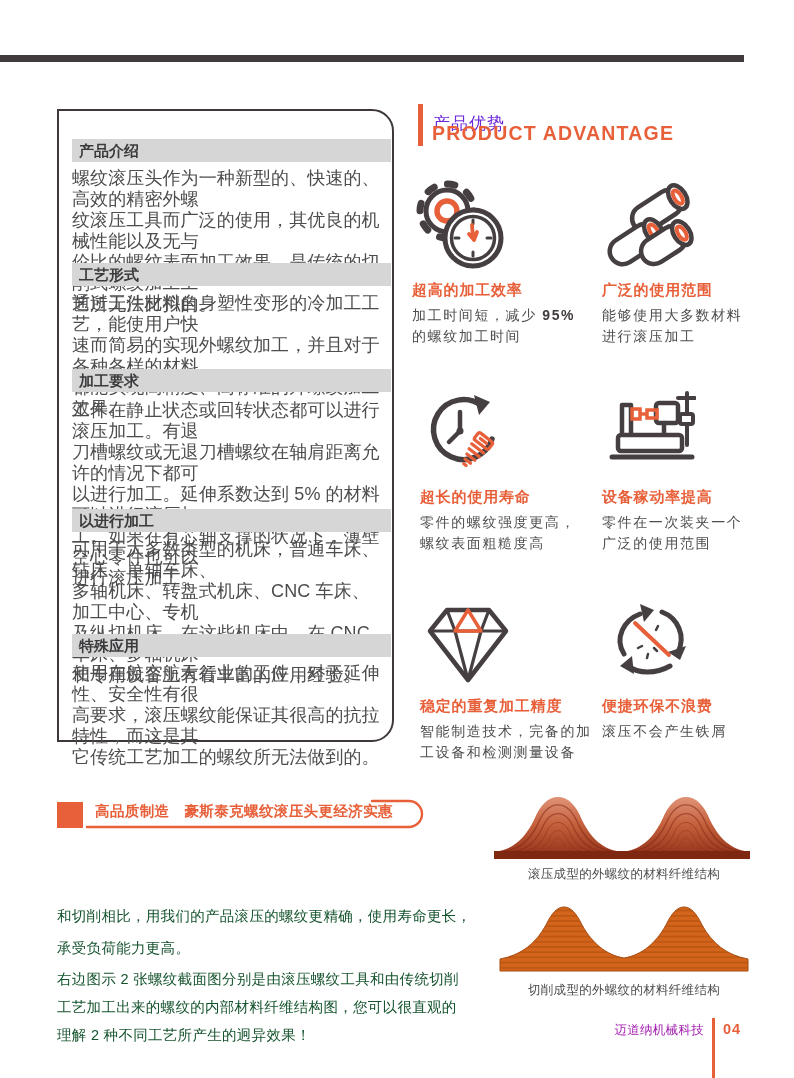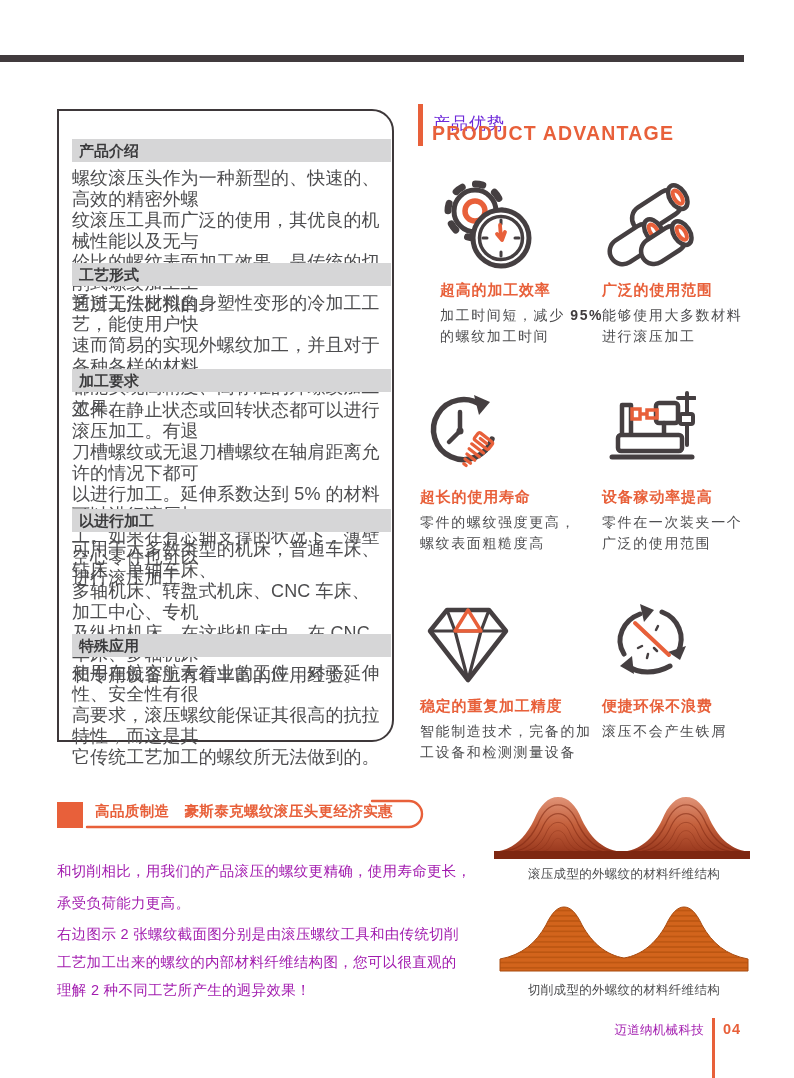--- a/index.html
+++ b/index.html
@@ -23,22 +23,22 @@
   .adv-item .icon{display:block;margin-left:2px;}
   .adv-title{margin-top:9px;font-size:15px;font-weight:bold;color:#E8603A;letter-spacing:0.8px;}
   .adv-desc{margin-top:5px;font-size:14px;line-height:21px;color:#4E4E50;
             letter-spacing:1.6px;white-space:pre-line;}
   .strong95{font-weight:bold;color:#3F3A3C;}
 
   
   .q-banner-svg{position:absolute;left:57px;top:797px;}
   .q-headline{position:absolute;left:95px;top:802px;width:300px;font-size:14.5px;font-weight:bold;
               color:#E8603A;letter-spacing:0.4px;}
-  .q-para{position:absolute;left:57px;width:435px;font-size:14.5px;color:#a21caf;
-          white-space:pre-line;letter-spacing:0.3px;}
+  .q-para{position:absolute;left:57px;width:435px;font-size:14.5px;color:#14532d;
+          white-space:pre-line;letter-spacing:0.3px;margin-top:45px;}
   .q-para1{top:855px;line-height:32px;}
   .q-para2{top:920px;line-height:28px;}
 
   
   .fig1-svg{position:absolute;left:490px;top:788px;}
   .fig2-svg{position:absolute;left:492px;top:901px;}
   .fig-cap{position:absolute;width:268px;text-align:center;font-size:12.5px;color:#4B4B4D;letter-spacing:0.3px;}
   .fig1-cap{left:490px;top:866px;}
   .fig2-cap{left:490px;top:982px;}
 
@@ -78,21 +78,21 @@
     <div class="sec-bar" style="top:523px">特殊应用</div>
     <div class="sec-body" style="top:552px">使用在航空航天行业的工件，对于延伸性、安全性有很
 高要求，滚压螺纹能保证其很高的抗拉特性，而这是其
 它传统工艺加工的螺纹所无法做到的。</div>
   </div>
 
   <div class="adv-bar"></div>
   <div class="adv-cn">产品优势</div>
   <div class="adv-en">PRODUCT ADVANTAGE</div>
 
-  <div class="adv-item" style="left:440px;top:180px">
+  <div class="adv-item" style="left:412px;top:180px">
     <svg class="icon" width="92" height="92" viewBox="0 0 92 92">
       <circle cx="33" cy="31" r="27" fill="none" stroke="#453F41" stroke-width="7" stroke-dasharray="7.5 13.7" stroke-linecap="round"></circle>
       <circle cx="33" cy="31" r="21" fill="#fff" stroke="#453F41" stroke-width="5"></circle>
       <circle cx="33" cy="31" r="10" fill="#fff" stroke="#E8603A" stroke-width="5.5"></circle>
       <circle cx="59" cy="58" r="28" fill="#fff" stroke="#453F41" stroke-width="5"></circle>
       <circle cx="59" cy="58" r="21.5" fill="none" stroke="#453F41" stroke-width="3.5"></circle>
       <path d="M59,40 v4 M59,72 v4 M41,58 h4 M73,58 h4" stroke="#453F41" stroke-width="3" stroke-linecap="round"></path>
       <path d="M58,45 C58,50 59,55 60,59 M55,54 L60,60 L63,52" fill="none" stroke="#E8603A" stroke-width="3.8" stroke-linecap="round" stroke-linejoin="round"></path>
     </svg>
     <div class="adv-title">超高的加工效率</div>

